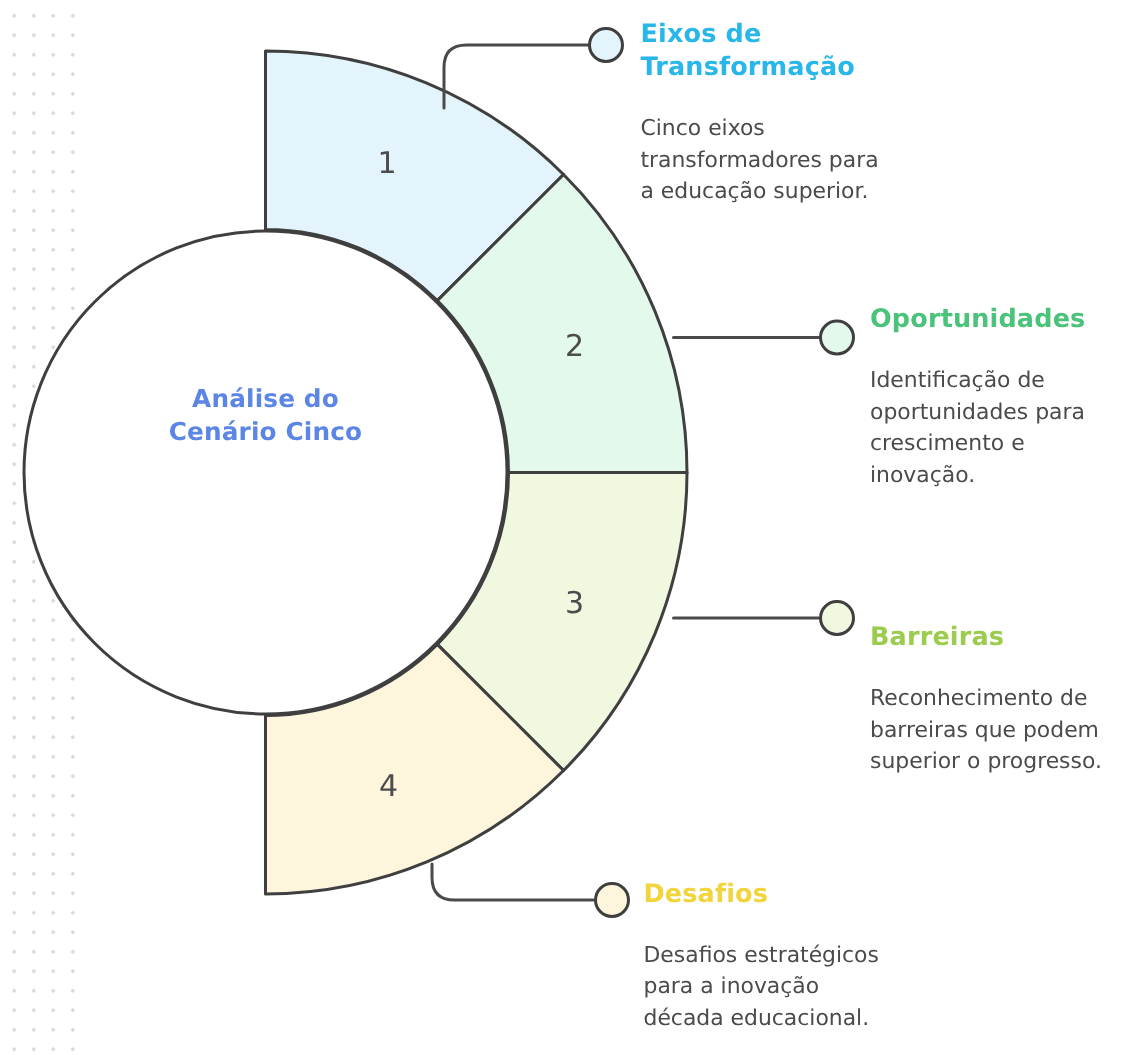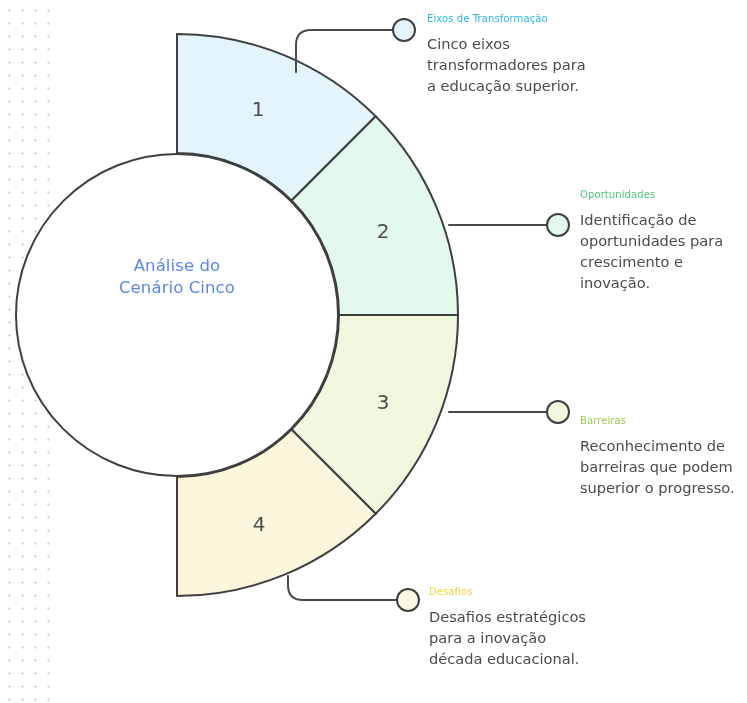--- a/index.html
+++ b/index.html
@@ -69,49 +69,49 @@
   .center-block {
     position: absolute;
     left: 57px;
     top: 255px;
     width: 240px;
     text-align: center;
   }
   .center-title {
     color: #5b86e5;
     font-size: 16.5px;
-    font-weight: normal;
+    font-weight: bold;
     line-height: 1.32;
     letter-spacing: 0.1px;
   }
   .center-desc {
     margin-top: 8px;
     color: #4b4b4b;
     font-size: 15px;
     line-height: 1.42;
   }
 
   
   .label-block {
     position: absolute;
   }
   .label-title {
-    font-size: 10px;
-    font-weight: normal;
+    font-size: 17px;
+    font-weight: bold;
     line-height: 1.28;
     letter-spacing: 0.1px;
   }
   .label-desc {
-    margin-top: 7px;
+    margin-top: 18px;
     color: #4b4b4b;
     font-size: 14.6px;
     line-height: 1.45;
   }
   #label-1 { left: 427px; top: 13px;  width: 160px; }
-  #label-2 { left: 580px; top: 189px; width: 166px; }
+  #label-2 { left: 580px; top: 203px; width: 166px; }
   #label-3 { left: 580px; top: 396px; width: 166px; }
   #label-4 { left: 429px; top: 586px; width: 175px; }
 </style>
 </head>
 <body>
 
 <div id="canvas">
 
   <div class="dotgrid"></div>
 

